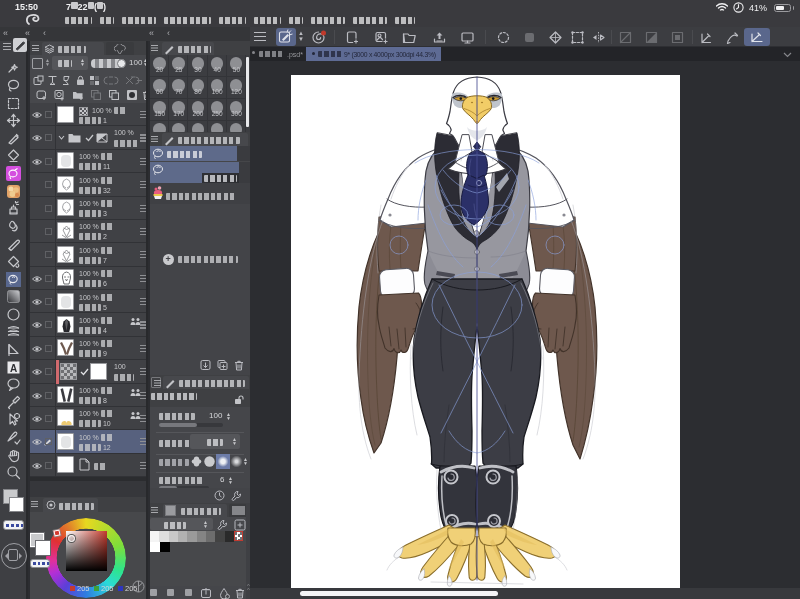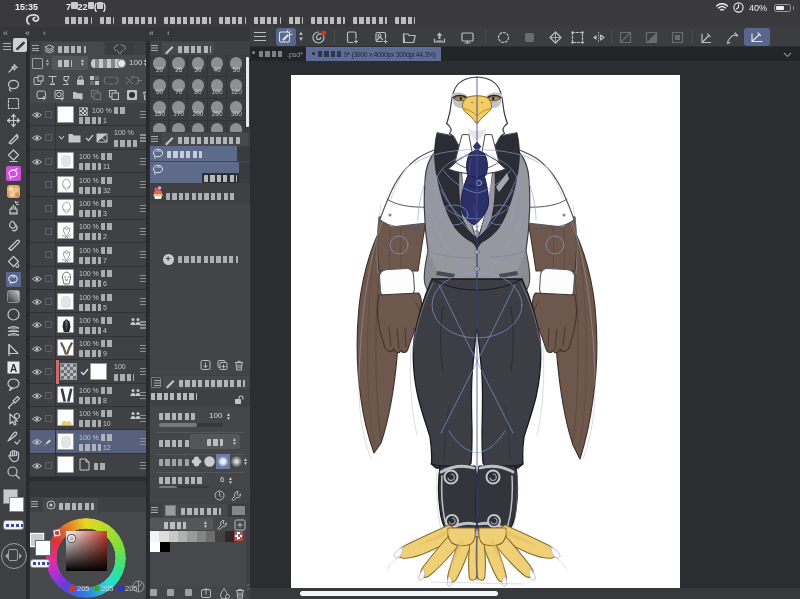--- a/index.html
+++ b/index.html
@@ -11,21 +11,21 @@
     background:repeating-linear-gradient(90deg, currentColor 0 4.2px, transparent 4.2px 6.4px);
     opacity:0.8; vertical-align:top; }
   .jprow { font-size:0; line-height:0; }
   svg { display:block; }
 </style>
 </head>
 <body>
 <div class="abs" style="left:0;top:0;width:800px;height:599px;background:#2c2d31;">
 
   <div class="abs" id="menubar" style="left:0;top:0;width:800px;height:27px;background:#3a3a3e;">
-    <div class="abs" style="left:15px;top:2px;font-size:9px;font-weight:bold;color:#f0f0f2;">15:35</div>
+    <div class="abs" style="left:15px;top:2px;font-size:9px;font-weight:bold;color:#f0f0f2;">15:50</div>
     <div class="abs" style="left:66px;top:2px;font-size:9px;font-weight:bold;color:#f0f0f2;letter-spacing:0;">7<span class="jp" style="width:6.5px;background:currentColor;"></span>22<span class="jp" style="width:6.5px;background:currentColor;"></span>(<span class="jp" style="width:6px;background:currentColor;"></span>)</div>
 
     <svg class="abs" style="left:25px;top:13px;" width="20" height="13" viewBox="0 0 20 13">
       <path d="M4 11 C1 9 1 4 5 2.5 C9 1 13 2 13.5 5 C14 7.5 11 9 9 7.5 C7.5 6.5 8 4.5 9.8 4.6" fill="none" stroke="#d8d8db" stroke-width="1.8" stroke-linecap="round"></path>
     </svg>
 
     <div class="abs jprow" style="top:17px;left:65px;color:#dededf;"><span class="jp" style="width:27px;"></span></div>
     <div class="abs jprow" style="top:17px;left:100px;color:#dededf;"><span class="jp" style="width:14px;"></span></div>
     <div class="abs jprow" style="top:17px;left:122px;color:#dededf;"><span class="jp" style="width:34px;"></span></div>
     <div class="abs jprow" style="top:17px;left:164px;color:#dededf;"><span class="jp" style="width:47px;"></span></div>
@@ -36,21 +36,21 @@
     <div class="abs jprow" style="top:17px;left:353px;color:#dededf;"><span class="jp" style="width:34px;"></span></div>
     <div class="abs jprow" style="top:17px;left:395px;color:#dededf;"><span class="jp" style="width:20px;"></span></div>
 
     <svg class="abs" style="left:716px;top:3px;" width="12" height="9" viewBox="0 0 12 9">
       <path d="M0.5 3 A8 8 0 0 1 11.5 3 M2.5 5 A5.5 5.5 0 0 1 9.5 5 M4.5 7 A3 3 0 0 1 7.5 7" fill="none" stroke="#efeff1" stroke-width="1.4" stroke-linecap="round"></path>
     </svg>
     <svg class="abs" style="left:733px;top:2px;" width="11" height="11" viewBox="0 0 11 11">
       <circle cx="5.5" cy="5.5" r="4.6" fill="none" stroke="#efeff1" stroke-width="1.1"></circle>
       <path d="M5.5 2.2 L5.5 5.5 L3.2 7.2" fill="none" stroke="#efeff1" stroke-width="1.1"></path>
     </svg>
-    <div class="abs" style="left:749px;top:2.5px;font-size:9px;color:#efeff1;">40%</div>
+    <div class="abs" style="left:749px;top:2.5px;font-size:9px;color:#efeff1;">41%</div>
     <div class="abs" style="left:774px;top:3.5px;width:17px;height:8.5px;border:1px solid #9b9b9f;border-radius:2.5px;">
       <div class="abs" style="left:1px;top:1px;width:8px;height:4.5px;background:#efeff1;border-radius:1px;"></div>
     </div>
     <div class="abs" style="left:792.5px;top:6px;width:1.5px;height:3.5px;background:#9b9b9f;border-radius:0 1px 1px 0;"></div>
   </div>
 
   <div class="abs" id="chevstrip" style="left:0;top:27px;width:250px;height:14px;background:#353639;color:#aeafb3;font-size:9px;">
     <div class="abs" style="left:3px;top:1px;">«</div>
     <div class="abs" style="left:25px;top:1px;">«</div>
     <div class="abs" style="left:43px;top:1px;">‹</div>

